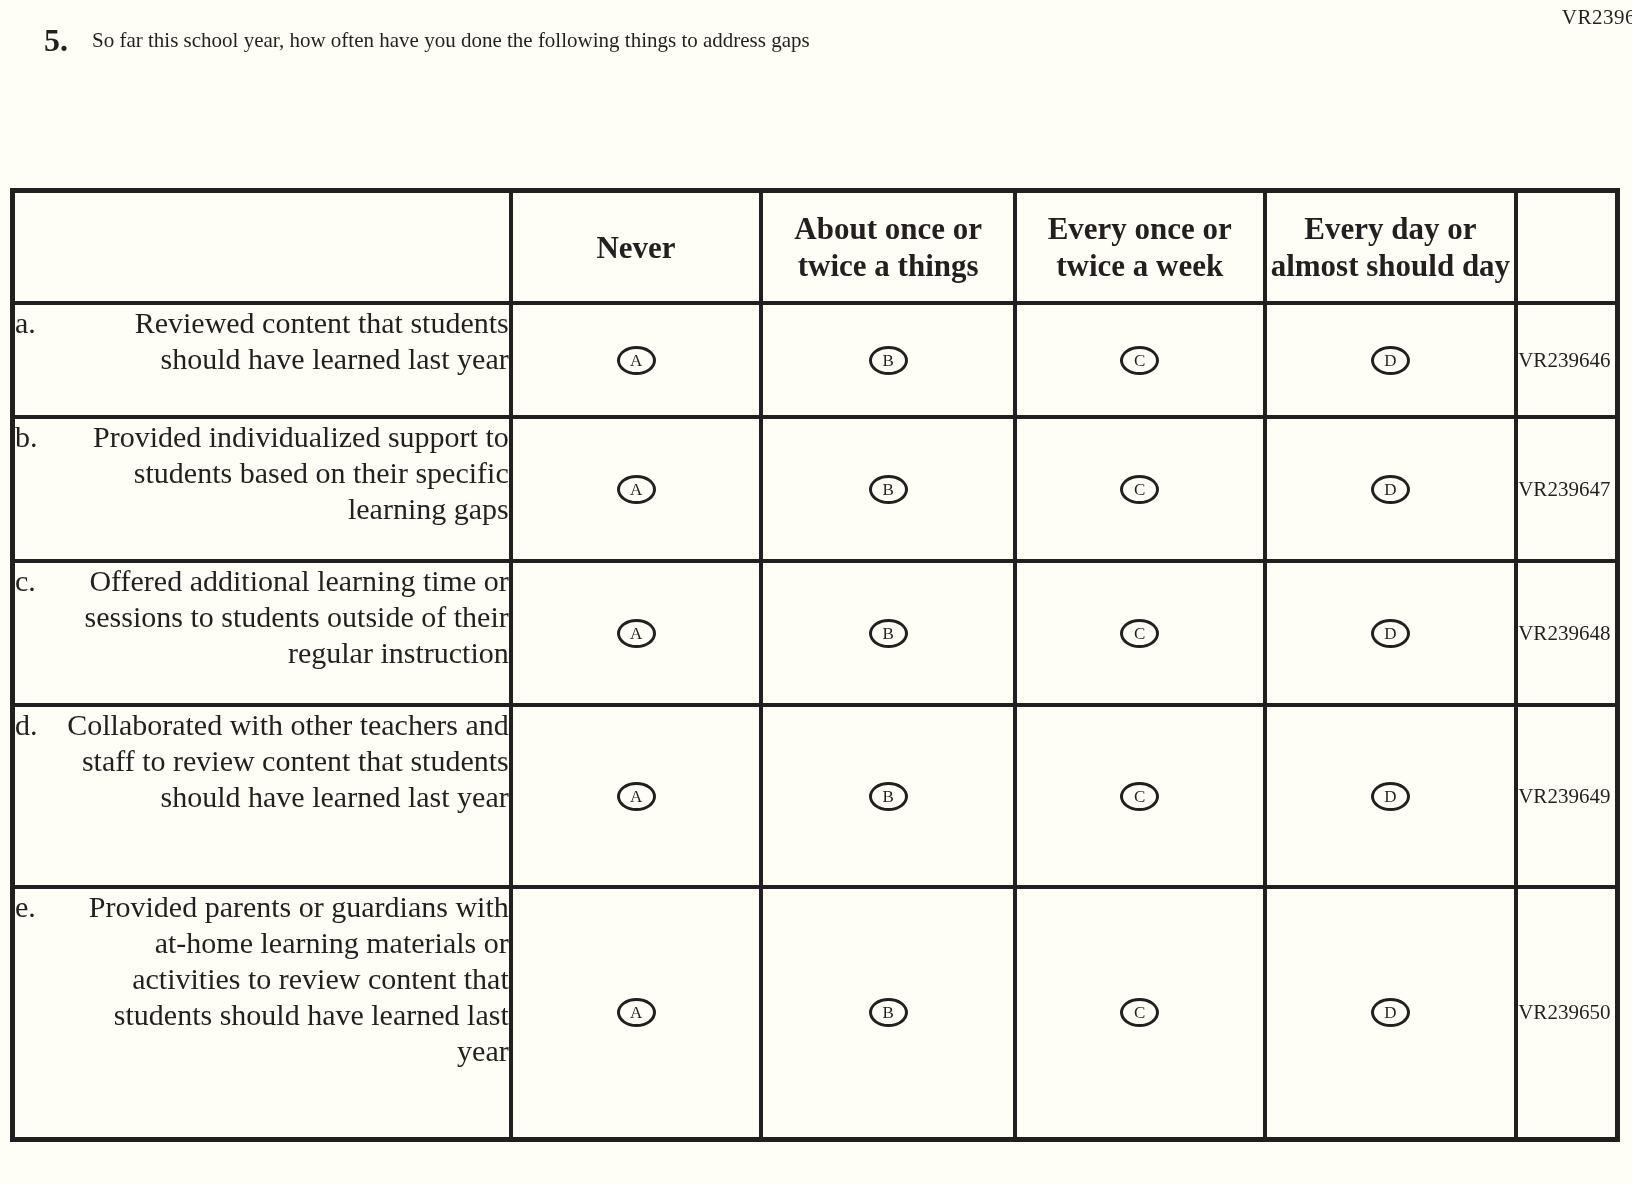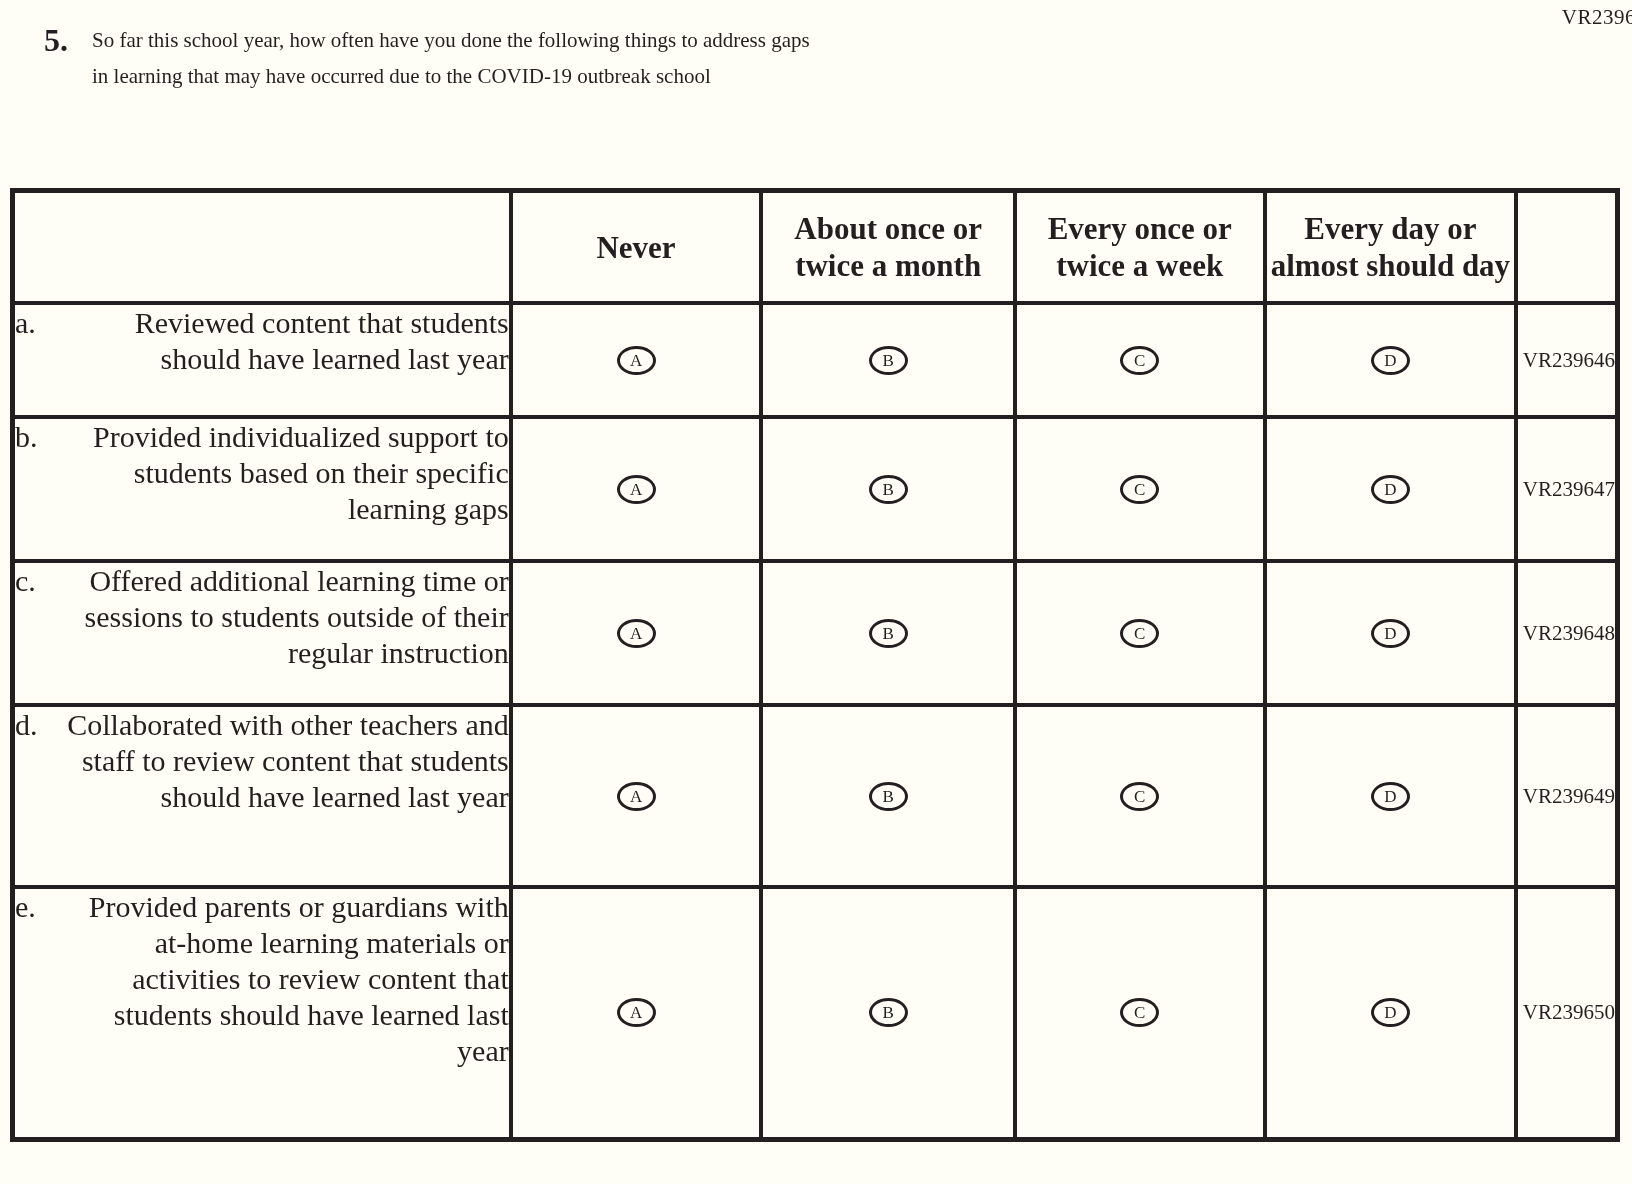--- a/index.html
+++ b/index.html
@@ -109,60 +109,59 @@
     align-items: center;
     justify-content: center;
     font-size: 17px;
     line-height: 1;
     font-family: "Liberation Serif", "DejaVu Serif", serif;
     color: #231f20;
     cursor: pointer;
     background: transparent;
   }
   td.code-cell {
-    text-align: right;
+    text-align: left;
     font-size: 21px;
     padding: 2px;
   }
   tr.row-a { height: 114px; }
   tr.row-b { height: 144px; }
   tr.row-c { height: 144px; }
   tr.row-d { height: 182px; }
   tr.row-e { height: 252px; }
 </style>
 </head>
 <body>
 
 <div class="page">
 
   <div class="form-code-top">VR239634</div>
 
   <div class="question">
     <span class="q-number">5.</span>
     <div class="q-text">
       <div>So far this school year, how often have you done the following things to address gaps</div>
-      <div>in learning that may have occurred due to the COVID-19 outbreak school</div>
     </div>
   </div>
 
   <div class="survey-table-wrap">
     <table class="survey">
       <colgroup>
         <col style="width:497px">
         <col style="width:250px">
         <col style="width:253px">
         <col style="width:249px">
         <col style="width:251px">
         <col style="width:101px">
       </colgroup>
       <thead>
         <tr>
           <th></th>
           <th>Never</th>
-          <th>About once or twice a month</th>
+          <th>About once or twice a things</th>
           <th>Every once or twice a week</th>
           <th>Every day or almost should day</th>
           <th></th>
         </tr>
       </thead>
       <tbody>
         <tr class="row-a">
           <td class="label-cell">
             <div class="row-flex">
               <span class="row-letter">a.</span>

